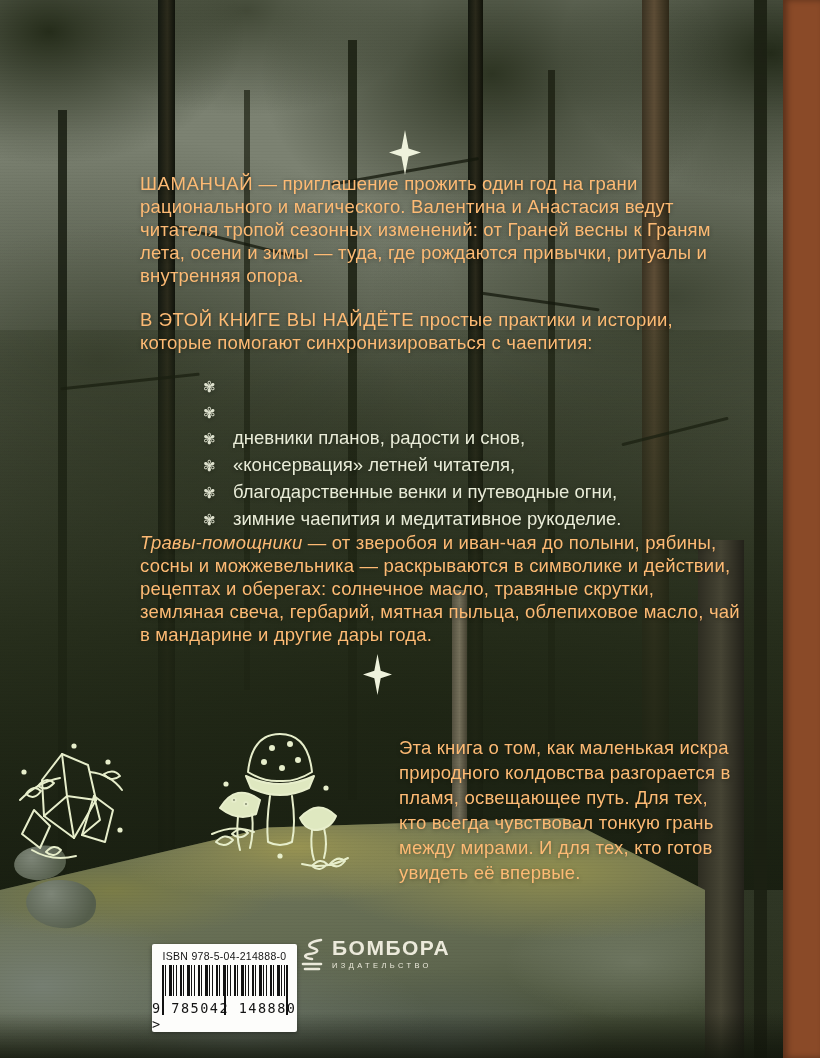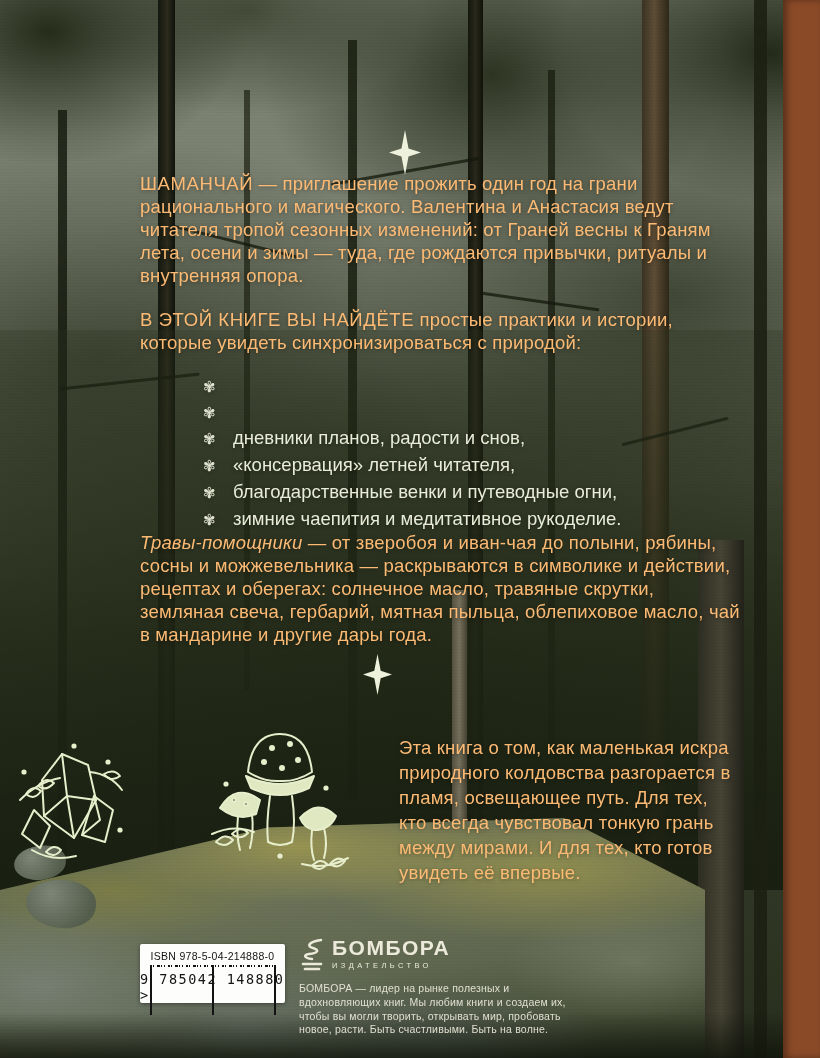--- a/index.html
+++ b/index.html
@@ -81,21 +81,21 @@
   
   .sparkle { position:absolute; background:#eef2dc; z-index:5;
     clip-path:polygon(50% 0%, 61% 41%, 100% 50%, 61% 59%, 50% 100%, 39% 59%, 0% 50%, 39% 41%); }
   .sp1 { left:389px; top:130px; width:32px; height:45px; }
   .sp2 { left:363px; top:654px; width:29px; height:41px; }
   
   .illust { position:absolute; z-index:4; }
   .crystal { left:12px; top:738px; }
   .mushrooms { left:206px; top:724px; }
   
-  .barcode-panel { position:absolute; left:140px; top:944px; width:145px; height:59px;
+  .barcode-panel { position:absolute; left:152px; top:944px; width:145px; height:88px;
     background:#fdfdfb; border-radius:2px; z-index:6; display:flex; flex-direction:column; align-items:center;
     box-shadow:0 1px 4px rgba(0,0,0,.4); }
   .isbn { font-size:10.5px; color:#141414; margin-top:6px; letter-spacing:.3px; }
   .bars-wrap { position:relative; width:126px; height:42px; margin-top:3px; }
   .bars { position:absolute; inset:0;
     background:repeating-linear-gradient(90deg,#121212 0 2px,#fdfdfb 2px 3px,#121212 3px 4px,#fdfdfb 4px 7px,#121212 7px 10px,#fdfdfb 10px 11px,#121212 11px 12px,#fdfdfb 12px 14px,#121212 14px 15px,#fdfdfb 15px 18px); }
   .guard { position:absolute; width:2px; height:50px; top:0; background:#121212; }
   .g1 { left:0; } .g2 { left:62px; } .g3 { left:124px; }
   .bc-number { font-family:"DejaVu Sans Mono", monospace; font-size:13.5px; color:#141414; margin-top:4px; letter-spacing:1.5px; }
   
@@ -133,21 +133,21 @@
   <div class="stone st1"></div>
   <div class="stone st2"></div>
   <div class="bottom-dark"></div>
   <div class="grain"></div>
 
   <div class="sparkle sp1"></div>
   <div class="sparkle sp2"></div>
 
   <p class="txt body-size intro"><span class="lead-caps">ШАМАНЧАЙ</span><span> — приглашение прожить один год на грани рационального и магического. Валентина и Анастасия ведут читателя тропой сезонных изменений: от Граней весны к Граням лета, осени и зимы — туда, где рождаются привычки, ритуалы и внутренняя опора.</span></p>
 
-  <p class="txt body-size find"><span class="lead-caps">В ЭТОЙ КНИГЕ ВЫ НАЙДЁТЕ</span><span> простые практики и истории, которые увидеть синхронизироваться с природой:</span></p>
+  <p class="txt body-size find"><span class="lead-caps">В ЭТОЙ КНИГЕ ВЫ НАЙДЁТЕ</span><span> простые практики и истории, которые помогают синхронизироваться с чаепития:</span></p>
 
   <ul class="bullets">
     <li>
         <span class="flower">✾</span>
       </li>
     <li>
         <span class="flower">✾</span>
       </li>
     <li>
         <span class="flower">✾</span>
@@ -228,17 +228,16 @@
       <svg width="26" height="36" viewBox="0 0 26 36" fill="none" stroke="#eceadb" stroke-width="2.6" stroke-linecap="round">
         <path d="M22 3 C10 5 7 9 14 11 C21 13 19 16 10 17 C4 18 5 21 13 22"></path>
         <path d="M4 27 H 22"></path>
         <path d="M6 32 H 20"></path>
       </svg>
       <div class="logo-names">
         <div class="pub-name">БОМБОРА</div>
         <div class="pub-type">ИЗДАТЕЛЬСТВО</div>
       </div>
     </div>
-    <div class="pub-desc">БОМБОРА — лидер на рынке полезных и вдохновляющих книг. Мы любим книги и создаем их, чтобы вы могли творить, открывать мир, пробовать новое, расти. Быть счастливыми. Быть на волне.</div>
   </div>
 
   <div class="spine"></div>
 </div>
 
 </body></html>

